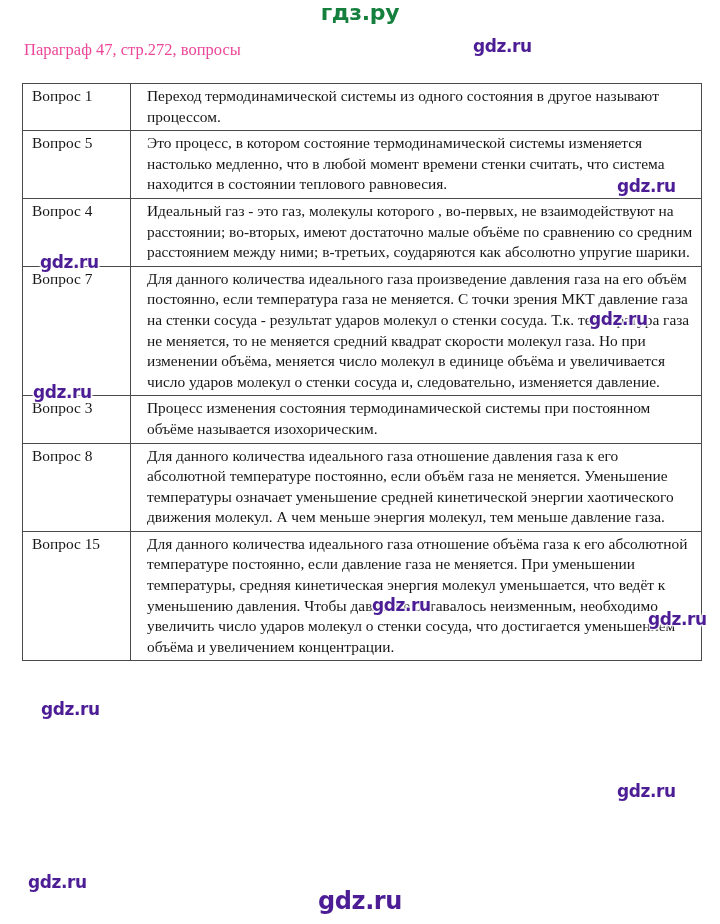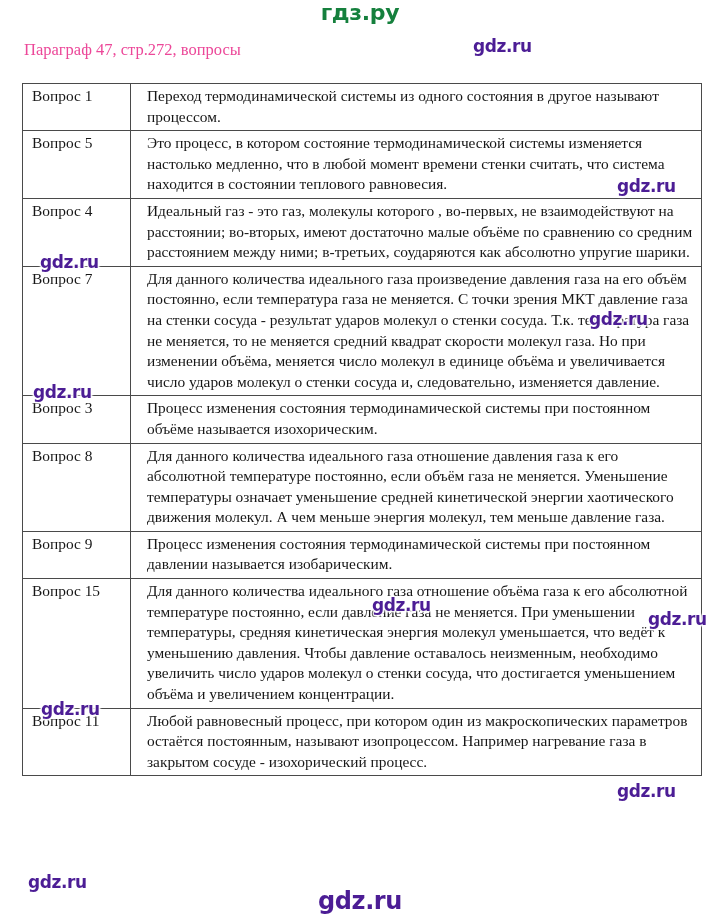--- a/index.html
+++ b/index.html
@@ -134,30 +134,22 @@
       </tr>
       <tr>
         <td class="qcol">Вопрос 3</td>
         <td class="acol">Процесс изменения состояния термодинамической системы при постоянном объёме называется изохорическим.</td>
       </tr>
       <tr>
         <td class="qcol">Вопрос 8</td>
         <td class="acol">Для данного количества идеального газа отношение давления газа к его абсолютной температуре постоянно, если объём газа не меняется. Уменьшение температуры означает уменьшение средней кинетической энергии хаотического движения молекул. А чем меньше энергия молекул, тем меньше давление газа.</td>
       </tr>
       <tr>
-        <td class="qcol">Вопрос 9</td>
-        <td class="acol">Процесс изменения состояния термодинамической системы при постоянном давлении называется изобарическим.</td>
-      </tr>
-      <tr>
         <td class="qcol">Вопрос 15</td>
         <td class="acol">Для данного количества идеального газа отношение объёма газа к его абсолютной температуре постоянно, если давление газа не меняется. При уменьшении температуры, средняя кинетическая энергия молекул уменьшается, что ведёт к уменьшению давления. Чтобы давление оставалось неизменным, необходимо увеличить число ударов молекул о стенки сосуда, что достигается уменьшением объёма и увеличением концентрации.</td>
-      </tr>
-      <tr>
-        <td class="qcol">Вопрос 11</td>
-        <td class="acol">Любой равновесный процесс, при котором один из макроскопических параметров остаётся постоянным, называют изопроцессом. Например нагревание газа в закрытом сосуде - изохорический процесс.</td>
       </tr>
     </tbody>
   </table>
 
   <div id="watermark-layer">
       <div class="wm halo wm-md" style="left: 473px; top: 36px;">gdz.ru</div>
       <div class="wm halo wm-md" style="left: 617px; top: 176px;">gdz.ru</div>
       <div class="wm halo wm-md" style="left: 40px; top: 252px;">gdz.ru</div>
       <div class="wm halo wm-md" style="left: 589px; top: 309px;">gdz.ru</div>
       <div class="wm halo wm-md" style="left: 33px; top: 382px;">gdz.ru</div>

